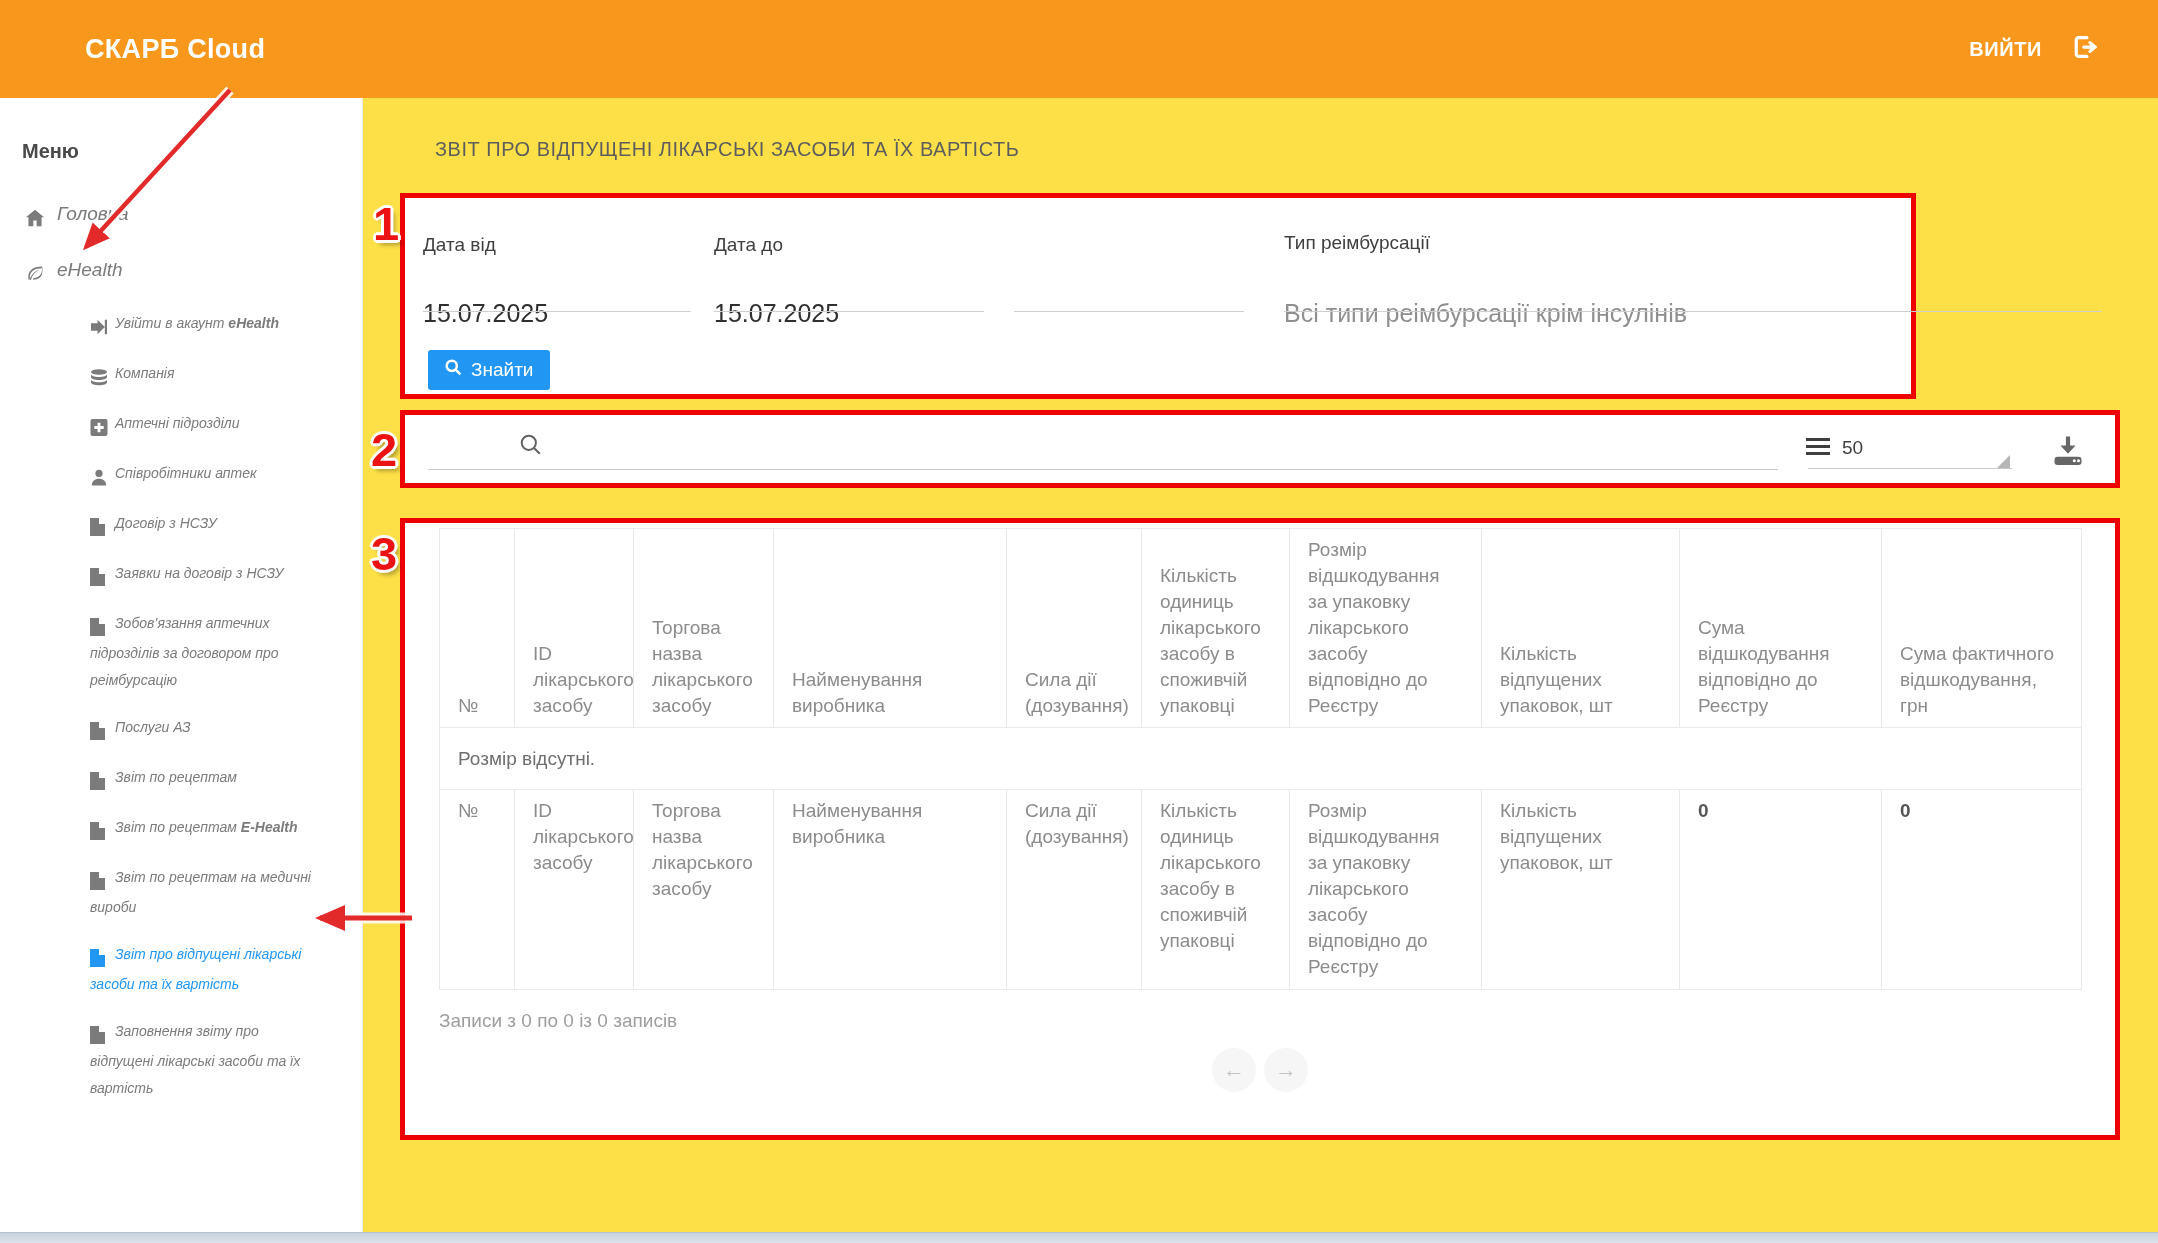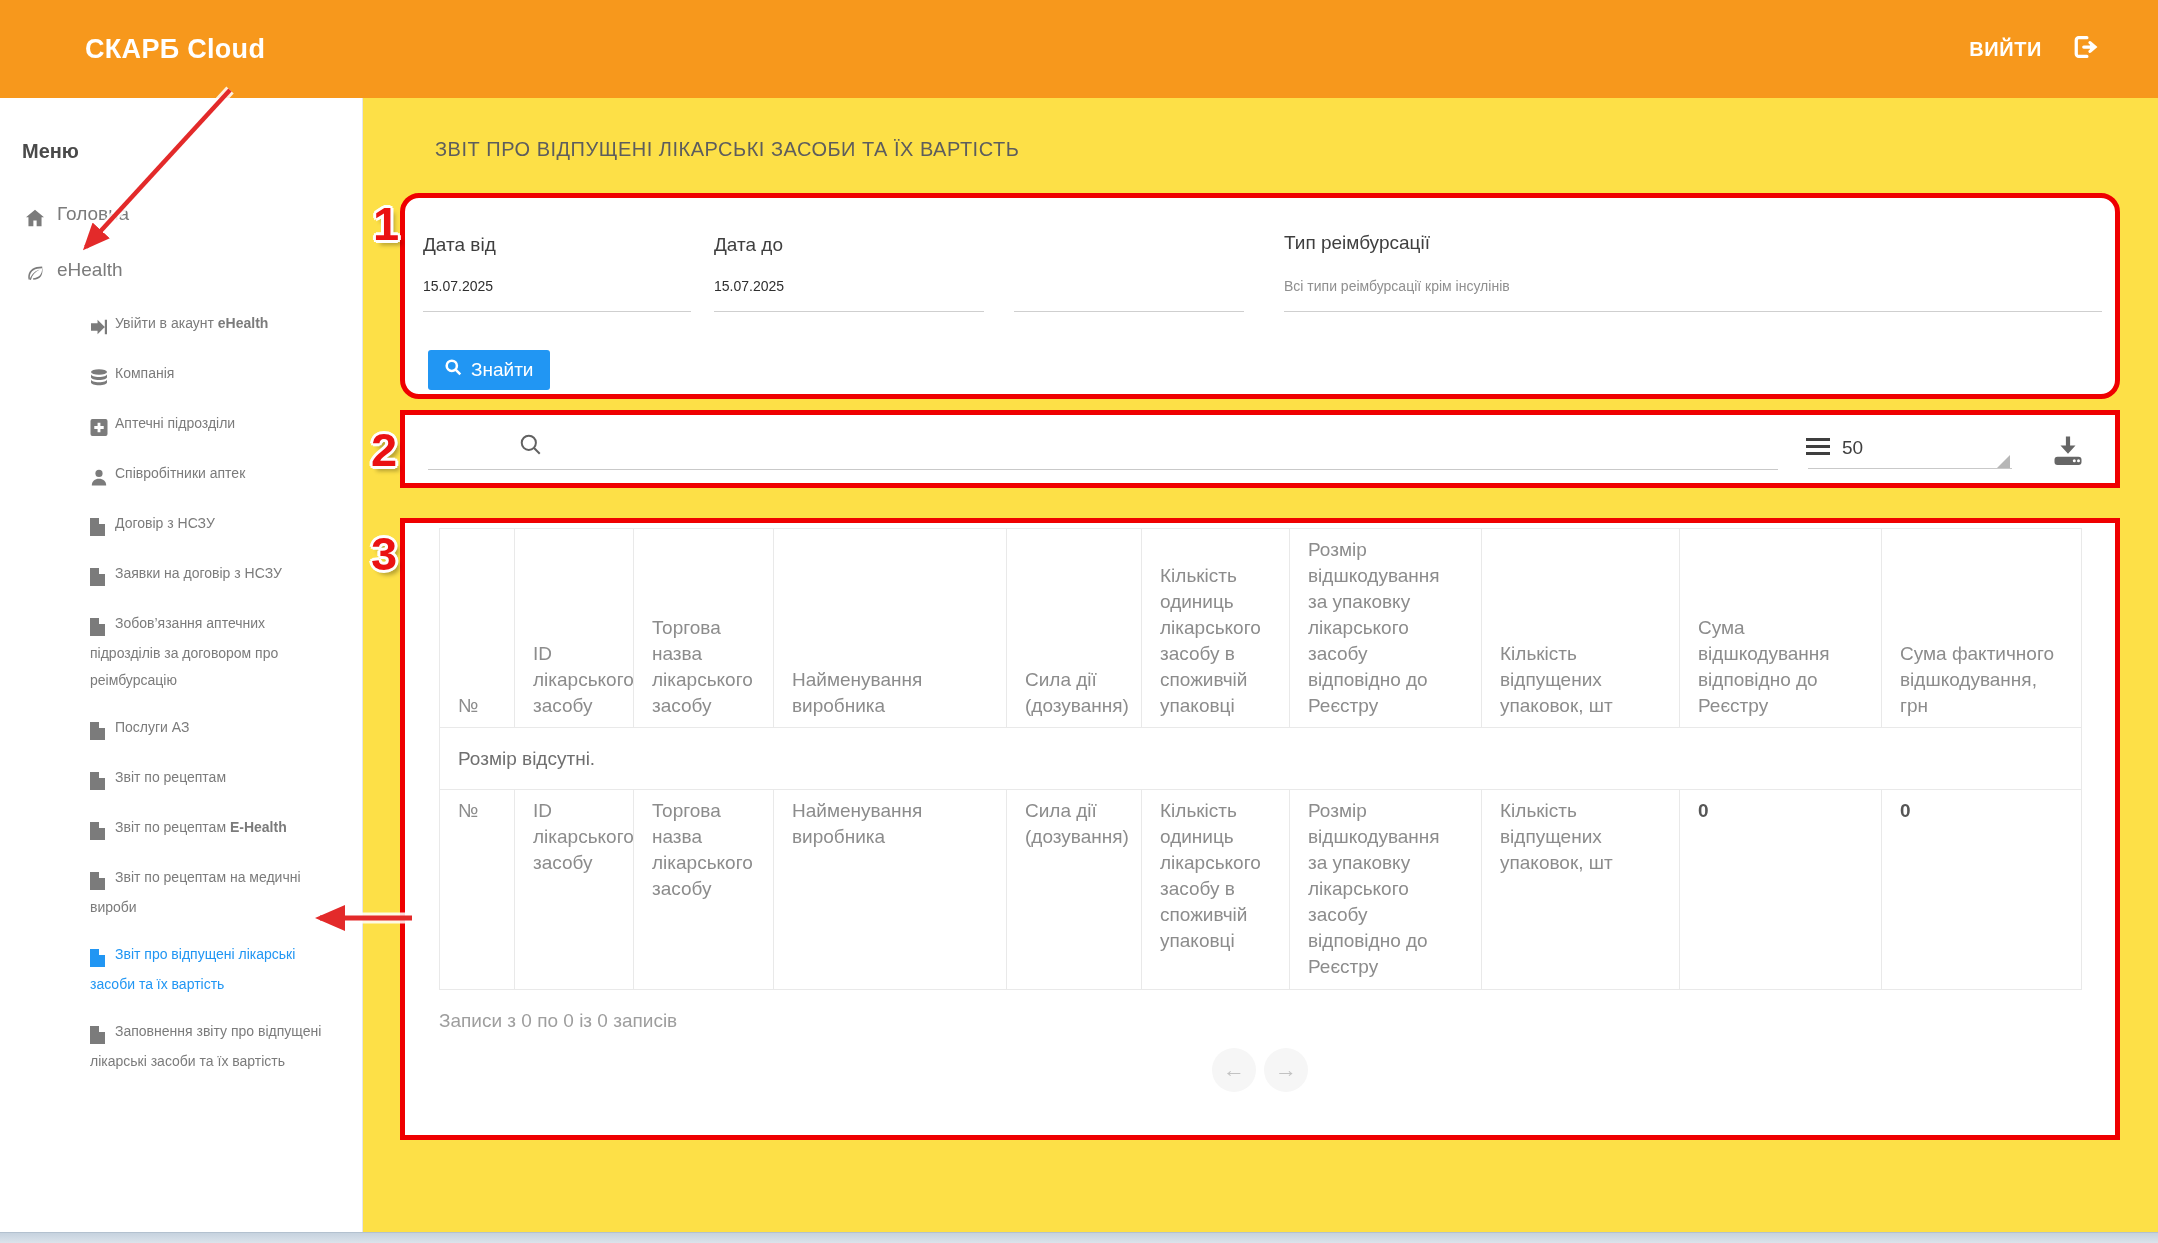--- a/index.html
+++ b/index.html
@@ -12,39 +12,39 @@
        display:flex;align-items:center;}
   .brand{padding-left:85px;color:#fff;font-size:27px;font-weight:600;letter-spacing:.3px;}
   .logout{margin-left:auto;display:flex;align-items:center;gap:28px;padding-right:58px;cursor:pointer;}
   .logout-txt{color:#fff;font-size:20px;font-weight:700;letter-spacing:.6px;}
 
   
   .sidebar{position:absolute;left:0;top:98px;width:363px;height:1134px;background:#fff;
            border-right:1px solid #e6e6e6;}
   .menu-title{margin:42px 0 24px 22px;font-size:20px;font-weight:700;color:#4a4a4a;}
   .nav{list-style:none;margin:0;padding:0;}
-  .nav-item{padding:13px 12px 13px 25px;font-size:19px;line-height:27px;color:#7b7b7b;cursor:pointer;}
+  .nav-item{padding:13px 12px 13px 25px;font-size:19px;line-height:27px;color:#7b7b7b;cursor:pointer;font-style:italic;}
   .nav-sub{list-style:none;margin:14px 0 0 0;padding:0;}
   .nav-sub-item{padding:10px 28px 10px 65px;font-size:14px;line-height:27px;color:#7b7b7b;cursor:pointer;}
   .nav-sub-item.active{color:#2196f3;}
   .nav i.ic{display:inline-block;width:20px;margin-right:12px;vertical-align:-3px;font-style:normal;}
   .nav-sub-item i.ic{width:18px;margin-right:7px;}
   .nav svg{fill:currentColor;display:inline-block;vertical-align:middle;}
   .bold-part{font-weight:700;}
 
   
   .page-title{position:absolute;left:435px;top:138px;font-size:20px;color:#5d5d5d;letter-spacing:.5px;}
   .redbox{position:absolute;border:5px solid #ef0000;background:#fff;}
-  .box1{left:400px;top:193px;width:1720px;height:206px;border-radius:19px;}
+  .box1{left:400px;top:193px;width:1516px;height:206px;}
   .box2{left:400px;top:410px;width:1720px;height:78px;}
   .box3{left:400px;top:518px;width:1720px;height:622px;}
 
   
   .f-label{position:absolute;font-size:19px;color:#3f3f3f;}
-  .f-value{position:absolute;font-size:14px;color:#2f2f2f;}
+  .f-value{position:absolute;font-size:25px;color:#2f2f2f;margin-top:21px;}
   .f-muted{color:#8f8f8f;}
   .u-line{position:absolute;height:1px;background:#cfcfcf;}
   .btn-find{position:absolute;left:23px;top:152px;height:40px;padding:0 17px;border:none;border-radius:3px;
             background:#2196f3;color:#fff;font-size:19px;font-family:inherit;display:flex;align-items:center;
             gap:9px;cursor:pointer;}
 
   
   .tb-icon{position:absolute;}
   .hamb span{display:block;width:24px;height:3px;background:#3f3f3f;margin-bottom:4px;}
   .pagesize{position:absolute;left:1437px;top:22px;font-size:19px;color:#3f3f3f;cursor:pointer;}

